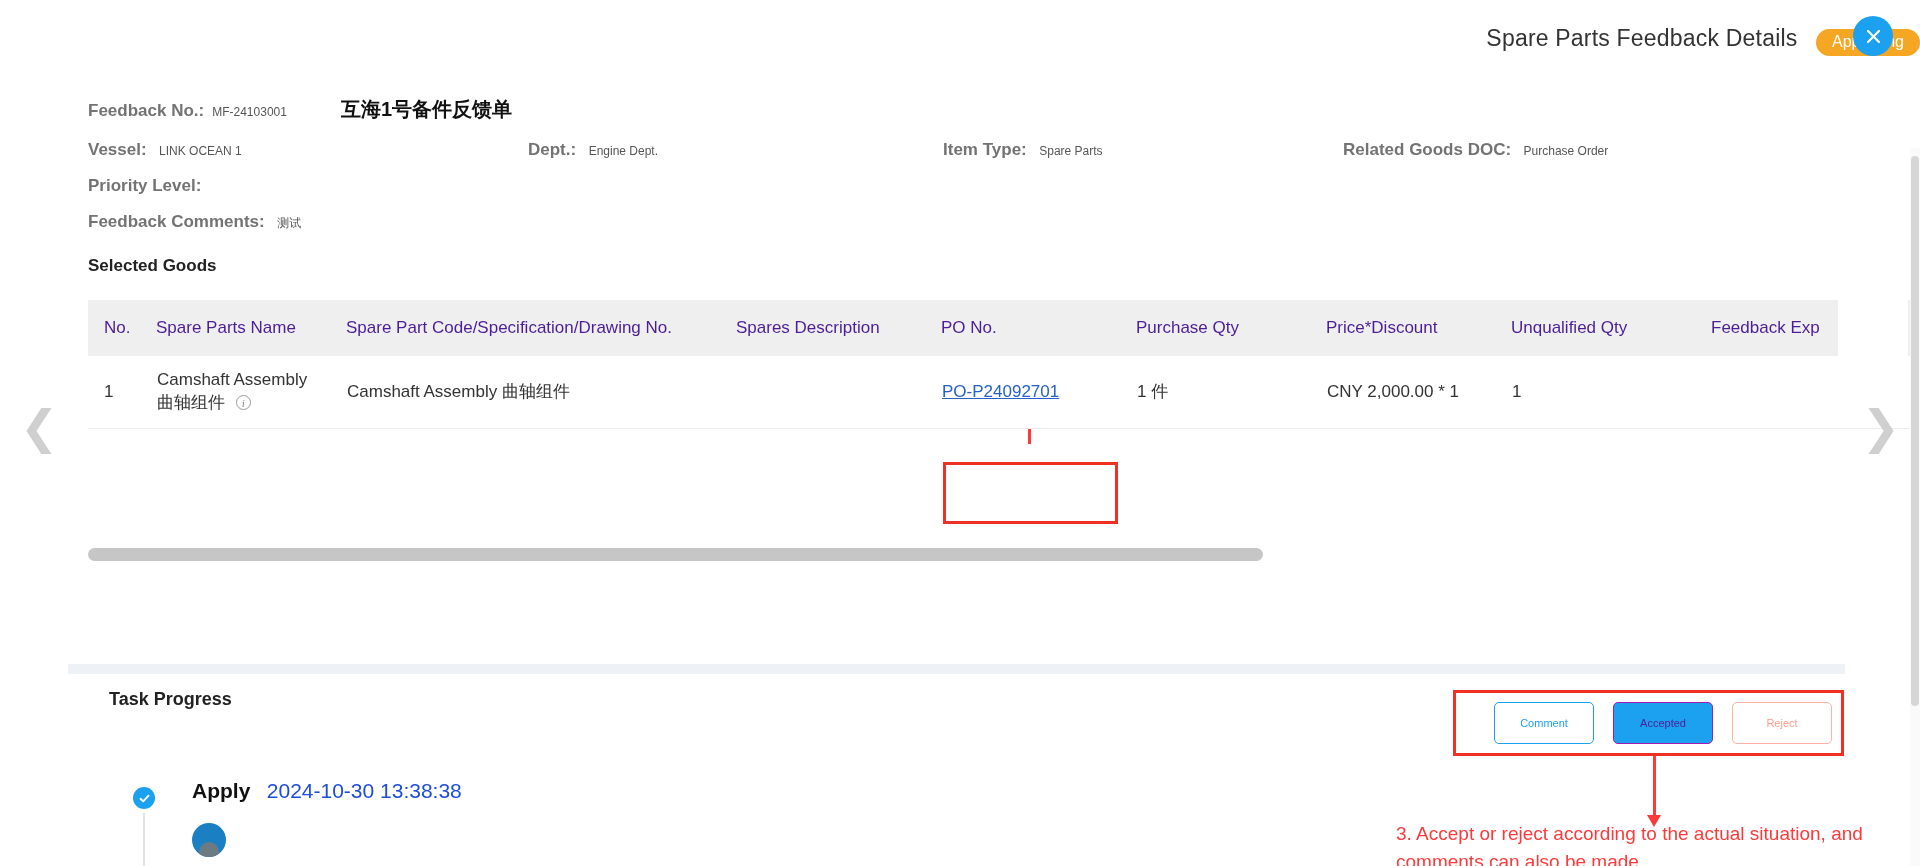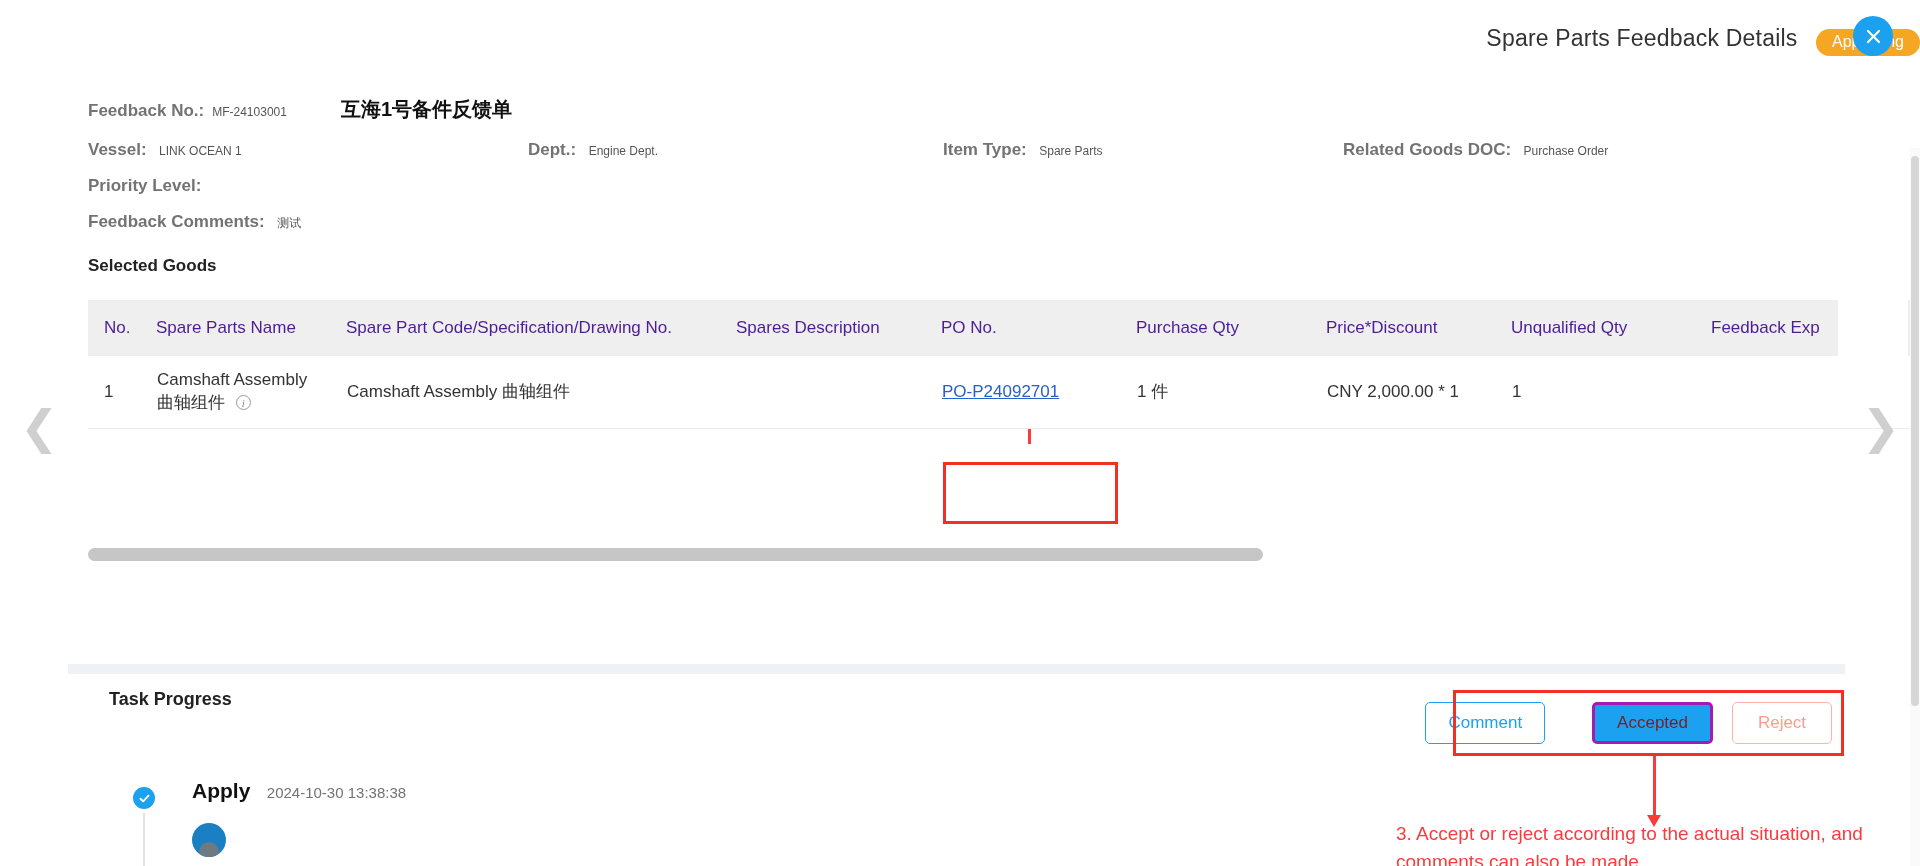--- a/index.html
+++ b/index.html
@@ -159,47 +159,47 @@
   .tl-dot {
     position: absolute; left: 0; top: 0; width: 22px; height: 22px; border-radius: 50%;
     background: #1ca1f0; color: #fff;
     display: flex; align-items: center; justify-content: center;
   }
   .tl-line {
     position: absolute; left: 10px; top: 26px; width: 2px; height: 70px; background: #dfe3e8;
   }
   .tl-content { position: absolute; left: 59px; top: -8px; white-space: nowrap; }
   .tl-step { font-weight: bold; font-size: 21px; color: #111; }
-  .tl-time { font-size: 15px; color: #737373; margin-left: 12px; }
+  .tl-time { font-size: 21px; color: #1d4ed8; margin-left: 12px; }
   .tl-avatar {
     position: absolute; left: 59px; top: 36px;
     width: 34px; height: 34px; border-radius: 50%;
     background: #1b7fc4; overflow: hidden;
   }
   .tl-avatar:after {
     content: ""; position: absolute; left: 7px; top: 19px; width: 20px; height: 16px;
     background: #6d7a82; border-radius: 10px 10px 0 0;
   }
   .tl-avatar-name {
     position: absolute; left: 110px; top: 44px; font-size: 16px; color: #555;
   }
 
   
   .actions {
     position: absolute; right: 96px; top: 13px;
     display: flex; align-items: center; gap: 19px;
   }
   .btn {
     height: 42px; min-width: 100px; padding: 0 22px;
-    border-radius: 5px; font-size: 17px; cursor: pointer;
+    border-radius: 5px; font-size: 11px; cursor: pointer;
     display: flex; align-items: center; justify-content: center;
     background: #fff;
   }
   .btn-comment { border: 1px solid #1ca1f0; color: #1ca1f0; }
-  .btn-accepted { border: 3px solid #a21caf; background: #1ca1f0; color: #7f1d1d; margin-left: 28px; }
+  .btn-accepted { border: 1px solid #a21caf; background: #1ca1f0; color: #4c1d95; }
   .btn-reject { border: 1px solid #ffb3a7; color: #ff9b8a; }
   .btn-highlight {
     position: absolute; right: 84px; top: 1px;
     width: 391px; height: 66px; border: 3px solid #ef3124; pointer-events: none;
   }
   .arrow-down {
     position: absolute; right: 272px; top: 67px; width: 3px; height: 60px; background: #fb3b3b;
   }
   .arrow-down:after {
     content: ""; position: absolute; left: -6px; bottom: -11px;

